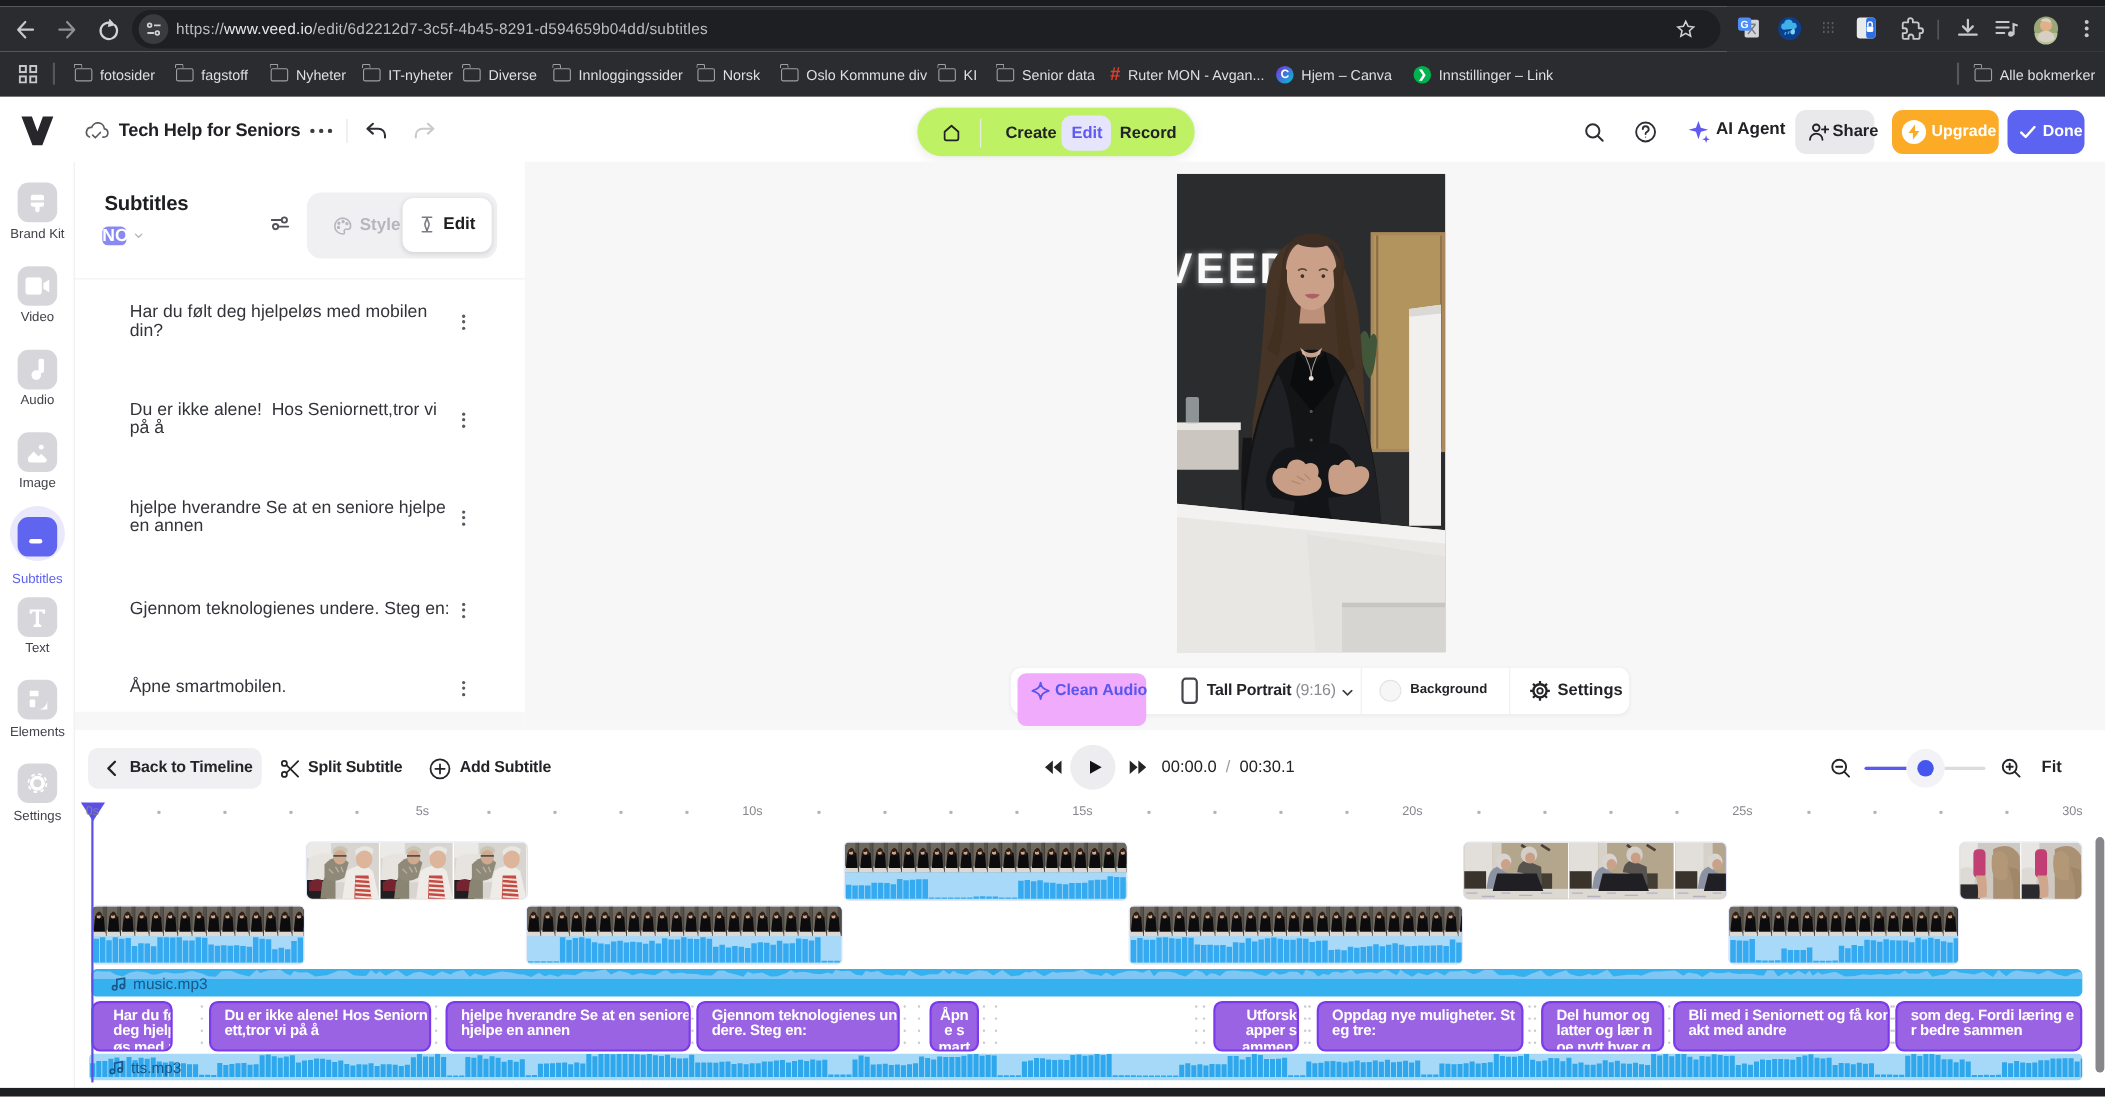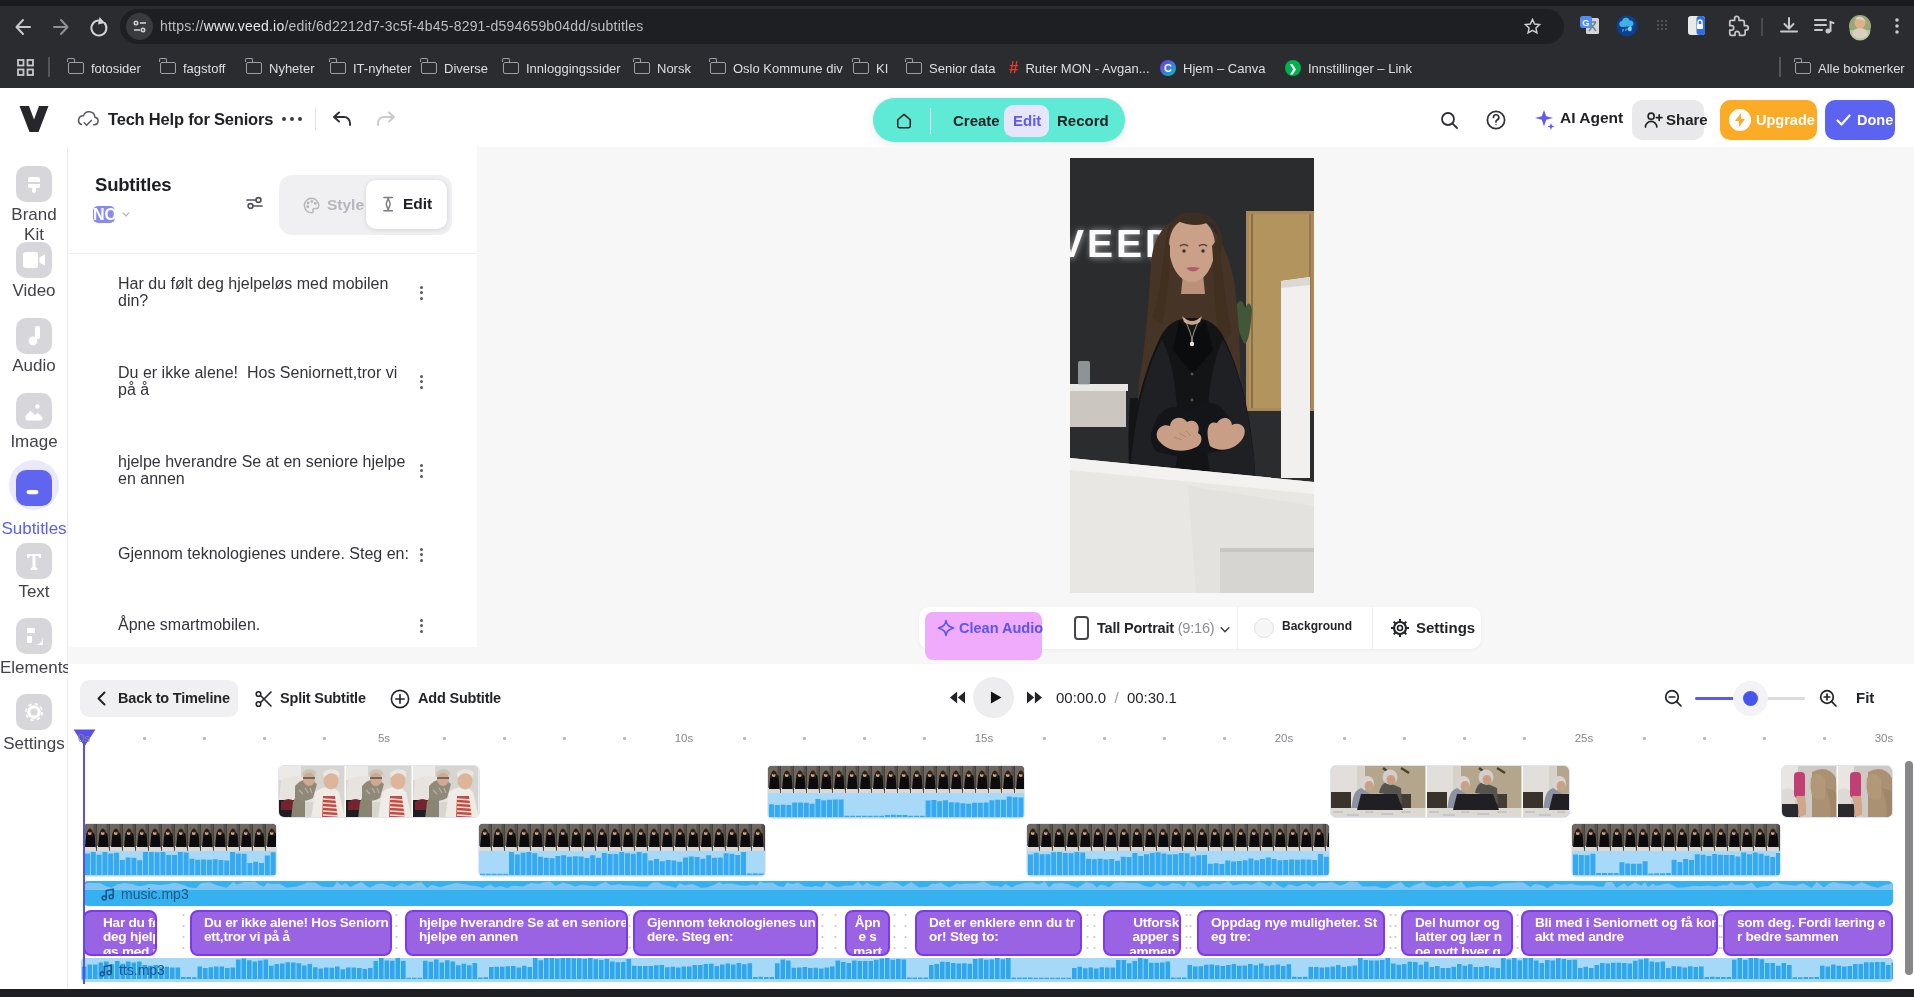--- a/index.html
+++ b/index.html
@@ -14,21 +14,21 @@
 .urltext { position:absolute; left:40px; top:9px; font-size:14px; color:#bdbec1; letter-spacing:0.2px;}
 .urltext b { color:#e8e9eb; font-weight:normal; }
 .bm-item { position:absolute; top:8px; height:26px; display:flex; align-items:center; gap:7px; color:#dedfe1; font-size:13px; }
 .folder { width:16px; height:12px; border:1.6px solid #9aa0a6; border-radius:2px; position:relative; }
 .folder:before { content:""; position:absolute; left:-1.6px; top:-5px; width:6px; height:3px; border:1.6px solid #9aa0a6; border-bottom:none; border-radius:2px 2px 0 0; }
 
 #vheader { left:0; top:88px; width:1914px; height:59px; background:#fff; }
 
 #sidebar { left:0; top:147px; width:68px; height:842px; background:#fff; border-right:1px solid #ebebee; }
 .sicon { position:absolute; left:16px; width:36px; height:36px; background:#d7d7db; border-radius:10px; }
-.slabel { position:absolute; width:68px; left:0; text-align:center; font-size:17px; color:#41424a; }
+.slabel { position:absolute; width:68px; left:0; text-align:center; font-size:12px; color:#41424a; }
 
 #panel { left:68px; top:147px; width:409px; height:500px; background:#fff; }
 
 #canvas { left:477px; top:147px; width:1437px; height:517px; background:#f7f7f8; }
 
 #timeline { left:68px; top:664px; width:1846px; height:325px; background:#fff; }
 #botbar { left:0; top:989px; width:1914px; height:8px; background:#1e1f22; }
 .subb { top:0; height:46px; white-space:nowrap; background:#9a63e4; border:2px solid #7c3aed; border-radius:8px; color:#fff; font-size:13.6px; font-weight:bold; line-height:14.4px; padding-top:4px; letter-spacing:-0.25px; overflow:hidden; }
 .kebab i { display:block; width:3px; height:3px; border-radius:50%; background:#555a63; margin:2.5px auto; }
 </style>
@@ -155,21 +155,21 @@
         <circle cx="19" cy="3" r="2"></circle>
     </svg>
     <div class="abs" style="left:315px;top:20px;width:1px;height:22px;background:#e4e4e7"></div>
     <svg style="position:absolute;left:332px;top:23px" width="20" height="16" viewBox="0 0 20 16" fill="none" stroke="#2e2f34" stroke-width="1.9" stroke-linecap="round" stroke-linejoin="round">
       <path d="M7 1.5 L2 6 L7 10.5 M2 6 h10 a6 6 0 0 1 6 6 v2"></path>
     </svg>
     <svg style="position:absolute;left:376px;top:23px" width="20" height="16" viewBox="0 0 20 16" fill="none" stroke="#c9cacd" stroke-width="1.9" stroke-linecap="round" stroke-linejoin="round">
       <path d="M13 1.5 L18 6 L13 10.5 M18 6 h-10 a6 6 0 0 0 -6 6 v2"></path>
     </svg>
 
-    <div class="abs" style="left:872px;top:9px;width:254px;height:46px;background:#5eead4;border-radius:23px;border:1px solid #f0f0f2;box-shadow:0 3px 10px rgba(0,0,0,0.07)">
+    <div class="abs" style="left:833px;top:9px;width:254px;height:46px;background:#bef264;border-radius:23px;border:1px solid #f0f0f2;box-shadow:0 3px 10px rgba(0,0,0,0.07)">
       <svg style="position:absolute;left:21px;top:13px" width="20" height="20" viewBox="0 0 24 24" fill="none" stroke="#212226" stroke-width="1.9" stroke-linejoin="round">
         <path d="M4.5 10.5 L12 4 L19.5 10.5 V18 a2 2 0 0 1 -2 2 H6.5 a2 2 0 0 1 -2 -2 z"></path>
       </svg>
       <div class="abs" style="left:57px;top:10px;width:1px;height:26px;background:#ededf0"></div>
       <div class="abs" style="left:80px;top:14px;font-size:15px;font-weight:bold;color:#212226">Create</div>
       <div class="abs" style="left:131px;top:7px;width:45px;height:32px;background:#e6e5fc;border-radius:9px"></div>
       <div class="abs" style="left:140px;top:14px;font-size:15px;font-weight:bold;color:#5d5bf0">Edit</div>
       <div class="abs" style="left:184px;top:14px;font-size:15px;font-weight:bold;color:#212226">Record</div>
     </div>
 
@@ -1636,21 +1636,20 @@
           <path d="M5.2 11 V3.5 L12.2 2.2 V9.8"></path>
         </svg>
 <div class="abs" style="left:38px;top:5px;font-size:14px;color:#1b5587">music.mp3</div>
 </div>
 <div class="abs" style="left:0;top:246px;width:1846px;height:46px">
         <div class="abs subb" style="left:15px;width:74px;text-align:left;padding-left:18px">Har du følt<br>deg hjelpel<br>øs med mo<br>bilen din?</div>
         <div class="abs subb" style="left:122px;width:202px;text-align:left;padding-left:12px">Du er ikke alene! Hos Seniorn<br>ett,tror vi på å</div>
         <div class="abs subb" style="left:337px;width:223px;text-align:left;padding-left:12px">hjelpe hverandre Se at en seniore<br>hjelpe en annen</div>
         <div class="abs subb" style="left:565px;width:185px;text-align:left;padding-left:12px">Gjennom teknologienes un<br>dere. Steg en:</div>
         <div class="abs subb" style="left:777px;width:45px;text-align:center;padding-left:0px">Åpn<br>e s<br>mart</div>
-        <div class="abs subb" style="left:847px;width:167px;text-align:left;padding-left:12px">Det er enklere enn du tr<br>or! Steg to:</div>
         <div class="abs subb" style="left:1035px;width:78px;text-align:right;padding-left:12px">Utforsk<br>apper s<br>ammen.</div>
         <div class="abs subb" style="left:1129px;width:188px;text-align:left;padding-left:12px">Oppdag nye muligheter. St<br>eg tre:</div>
         <div class="abs subb" style="left:1333px;width:112px;text-align:left;padding-left:12px">Del humor og<br>latter og lær n<br>oe nytt hver g</div>
         <div class="abs subb" style="left:1453px;width:197px;text-align:left;padding-left:12px">Bli med i Seniornett og få kont<br>akt med andre</div>
         <div class="abs subb" style="left:1655px;width:170px;text-align:left;padding-left:12px">som deg. Fordi læring e<br>r bedre sammen</div>
       </div>
 <svg style="position:absolute;left:113.5px;top:248px" width="3" height="48" viewBox="0 0 3 48">
         <circle cx="1.5" cy="3" r="1.1" fill="#c9c9cf"></circle>
         <circle cx="1.5" cy="14" r="1.1" fill="#c9c9cf"></circle>
         <circle cx="1.5" cy="25" r="1.1" fill="#c9c9cf"></circle>

